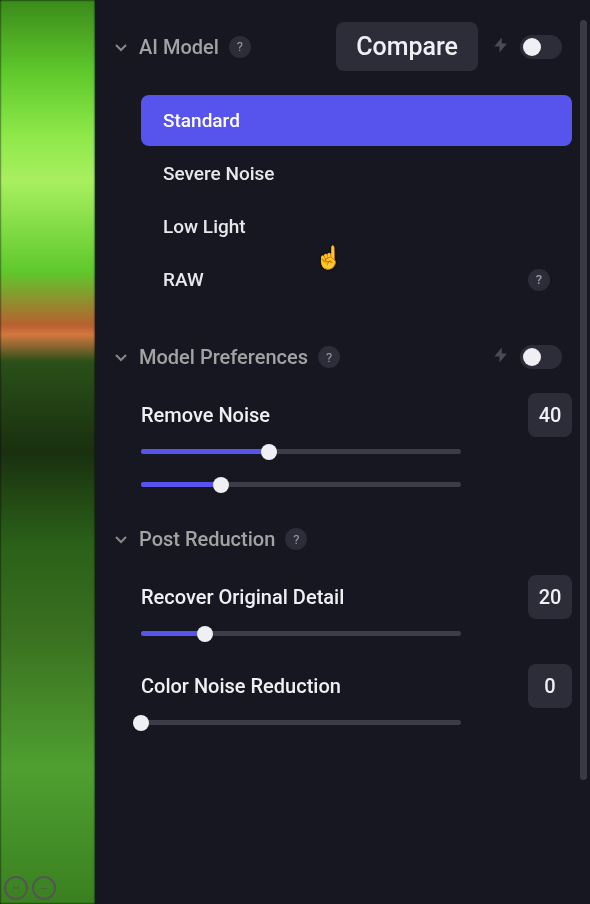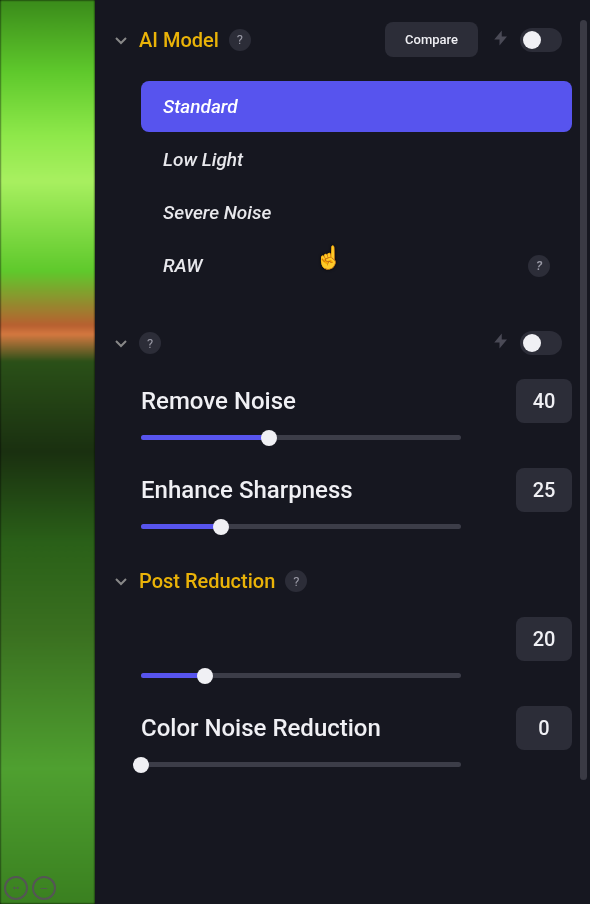--- a/index.html
+++ b/index.html
@@ -68,40 +68,40 @@
   .chevron {
     color: #888;
     font-size: 14px;
     display: inline-flex;
     align-items: center;
   }
   .chevron svg { width: 16px; height: 16px; }
   .section-title {
     font-size: 20px;
     font-weight: 500;
-    color: #eab308;
+    color: #a3a3a3;
   }
   .help-icon {
     width: 22px;
     height: 22px;
     border-radius: 50%;
     background: #2c2d38;
     color: #9a9aa6;
     font-size: 13px;
     display: inline-flex;
     align-items: center;
     justify-content: center;
     cursor: pointer;
   }
   .spacer { flex: 1; }
   .compare-btn {
     background: #2c2d38;
     border: none;
     color: #f0f0f4;
-    font-size: 13px;
+    font-size: 25px;
     font-weight: 500;
     padding: 10px 20px;
     border-radius: 8px;
     cursor: pointer;
   }
   .bolt {
     color: #4a4a56;
     font-size: 18px;
     margin-left: 4px;
   }
@@ -118,21 +118,20 @@
     position: absolute;
     left: 3px;
     top: 3px;
     width: 18px;
     height: 18px;
     background: #f0f0f4;
     border-radius: 50%;
   }
   .model-list {
     margin: 4px 0 40px 28px;
-    font-style: italic;
   }
   .model-item {
     padding: 14px 22px;
     font-size: 19px;
     font-weight: 500;
     color: #e8e8ec;
     border-radius: 8px;
     cursor: pointer;
     margin-bottom: 2px;
     display: flex;
@@ -148,31 +147,31 @@
   }
   .slider-row {
     margin-bottom: 28px;
   }
   .slider-top {
     display: flex;
     align-items: center;
     margin-bottom: 12px;
   }
   .slider-label {
-    font-size: 24px;
+    font-size: 20px;
     font-weight: 500;
     color: #f0f0f4;
   }
   .slider-value {
     background: #2c2d38;
     color: #f0f0f4;
     font-size: 20px;
     font-weight: 500;
     padding: 10px 0;
-    width: 56px;
+    width: 44px;
     text-align: center;
     border-radius: 8px;
   }
   .slider-track {
     position: relative;
     height: 5px;
     background: #3c3d48;
     border-radius: 3px;
     width: 320px;
   }
@@ -247,38 +246,39 @@
     <div class="toggle">
       <div class="toggle-knob"></div>
     </div>
   </div>
 
   <div class="model-list">
     <div class="model-item selected">
       <span>Standard</span>
     </div>
     <div class="model-item">
+      <span>Severe Noise</span>
+    </div>
+    <div class="model-item">
       <span>Low Light</span>
-    </div>
-    <div class="model-item">
-      <span>Severe Noise</span>
     </div>
     <div class="model-item">
       <span>RAW</span>
       <span class="spacer"></span>
       <span class="help-icon">?</span>
     </div>
   </div>
 
   <div class="section-header">
     <span class="chevron">
       <svg viewBox="0 0 16 16" fill="none" stroke="currentColor" stroke-width="2">
           <path d="M3 6l5 5 5-5"></path>
         </svg>
     </span>
+    <span class="section-title">Model Preferences</span>
     <span class="help-icon">?</span>
     <span class="spacer"></span>
     <span class="bolt">
       <svg viewBox="0 0 24 24" fill="currentColor">
           <path d="M13 2L3 14h7v8l10-12h-7z"></path>
         </svg>
     </span>
     <div class="toggle">
       <div class="toggle-knob"></div>
     </div>
@@ -290,45 +290,41 @@
         <span class="slider-label">Remove Noise</span>
         <span class="spacer"></span>
         <span class="slider-value">40</span>
       </div>
       <div class="slider-track">
         <div class="slider-fill" style="width:40%"></div>
         <div class="slider-thumb" style="left:40%"></div>
       </div>
     </div>
     <div class="slider-row">
-      <div class="slider-top">
-        <span class="slider-label">Enhance Sharpness</span>
-        <span class="spacer"></span>
-        <span class="slider-value">25</span>
-      </div>
       <div class="slider-track">
         <div class="slider-fill" style="width:25%"></div>
         <div class="slider-thumb" style="left:25%"></div>
       </div>
     </div>
   </div>
 
   <div class="section-header">
     <span class="chevron">
       <svg viewBox="0 0 16 16" fill="none" stroke="currentColor" stroke-width="2">
           <path d="M3 6l5 5 5-5"></path>
         </svg>
     </span>
     <span class="section-title">Post Reduction</span>
     <span class="help-icon">?</span>
   </div>
 
   <div class="slider-group" style="margin-bottom:0">
     <div class="slider-row">
       <div class="slider-top">
+        <span class="slider-label">Recover Original Detail</span>
         <span class="spacer"></span>
         <span class="slider-value">20</span>
       </div>
       <div class="slider-track">
         <div class="slider-fill" style="width:20%"></div>
         <div class="slider-thumb" style="left:20%"></div>
       </div>
     </div>
     <div class="slider-row" style="margin-bottom:4px">
       <div class="slider-top">

